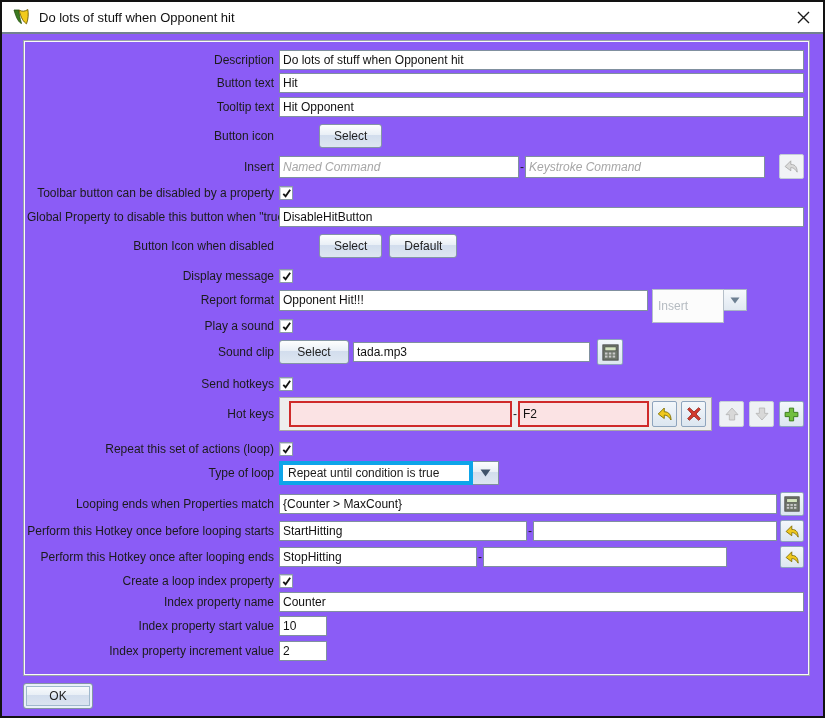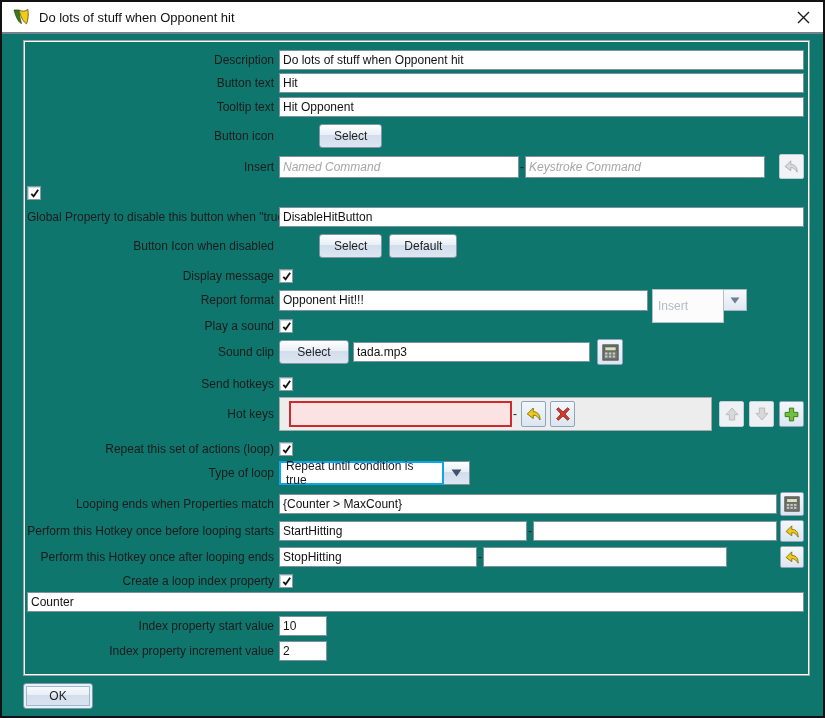--- a/index.html
+++ b/index.html
@@ -1,17 +1,17 @@
 <!DOCTYPE html>
 <html><head>
 <meta charset="utf-8">
 <style>
   * { box-sizing: border-box; }
   body { margin:0; font-family:"Liberation Sans", sans-serif; font-size:12px; color:#1b1b1b; background:#fff; }
-  .window { width:825px; height:718px; border:2px solid #121212; background:#0f766e; overflow:hidden; }
+  .window { width:825px; height:718px; border:2px solid #121212; background:#8b5cf6; overflow:hidden; }
   .titlebar { height:32px; background:#ffffff; display:flex; align-items:center; padding:0 10px 0 9px; border-bottom:2px solid #72828f; }
   .titlebar .title { font-size:13px; margin-left:8px; flex:1; color:#111; }
   .close-btn { width:20px; height:20px; display:flex; align-items:center; justify-content:center; }
   .content { margin:6px 13px 0 21px; }
   .panel { height:636px; border:1px solid #9aa2aa; box-shadow:inset 0 0 0 1px #fafafa; padding:9px 3px 0 3px; overflow:hidden; }
   .row { display:flex; align-items:center; }
   .lbl { width:252px; text-align:right; padding-right:5px; flex:none; white-space:nowrap; color:#1b1b1b; }
   .tf { height:20px; border:1px solid #80909f; background:#fff; font:12px "Liberation Sans",sans-serif; padding:0 3px; color:#111; }
   .tf.full { flex:1; margin-right:2px; }
   .tf::placeholder { color:#a6a6a6; font-style:italic; }
@@ -19,21 +19,21 @@
   .btn { height:24px; padding:0 14px; font:12px "Liberation Sans",sans-serif; color:#222; border:1px solid #8496a5; border-radius:3px;
          background:linear-gradient(#fdfefe, #e9eff6 45%, #d2dded 46%, #dde6f1); }
   .btn.focused { box-shadow:inset 0 0 0 2px #e9f1f8, inset 0 0 0 3px #9fb8cd; }
   .icon-btn { width:25px; height:25px; flex:none; display:flex; align-items:center; justify-content:center;
               border:1px solid #8ea4bd; border-radius:2px; background:linear-gradient(#f3f7fb,#dce6f0); padding:0; }
   .icon-btn.disabled { border-color:#c2ccd6; background:#f1f3f6; }
   .icon-btn.bare { border-color:#c6cfd8; background:#eef1f4; }
   .cb { width:14px; height:14px; flex:none; border:1px solid #8a99a8; background:#fff;
         box-shadow:inset 1px 1px 0 #cfd6dd; display:flex; align-items:center; justify-content:center; }
   .combo { display:flex; align-items:stretch; height:24px; }
-  .combo .combo-text { width:165px; border:2px solid #0ea5e9; background:#fff; display:flex; align-items:center; padding:0 5px; }
+  .combo .combo-text { width:194px; border:4px solid #0ea5e9; background:#fff; display:flex; align-items:center; padding:0 5px; }
   .combo .combo-arrow { width:26px; border:1px solid #7f8f9e; border-left:none; display:flex; align-items:center; justify-content:center;
         background:linear-gradient(#fdfefe,#e9eff6 45%,#d2dded 46%,#dde6f1); }
   .ins-combo { display:flex; align-items:stretch; height:22px; margin-left:4px; }
   .ins-text { width:72px; border:1px solid #b5bfc9; background:#fcfcfc; color:#b5bbc1; display:flex; align-items:center; padding:16px 5px; }
   .ins-arrow { width:23px; border:1px solid #a8b6c4; border-left:none; display:flex; align-items:center; justify-content:center;
         background:linear-gradient(#f6f9fc,#e0e8f1); }
   .hk-panel { width:433px; height:34px; border:1px solid #a8a8a8; background:#ededed; display:flex; align-items:center; padding:0 4px 0 9px; }
   .tf.err { height:26px; border:2px solid #cf2a2a; background:#fbe3e4; }
   .footer { margin-top:7px; display:flex; justify-content:center; gap:7px;flex-direction:column; }
   .footer .btn { height:26px; }
@@ -90,20 +90,21 @@
         <span class="dash">-</span>
         <input class="tf" style="width: 240px; height: 22px;" placeholder="Keystroke Command">
         <button class="icon-btn disabled" style="margin-left:4px;margin-right:2px;margin-left:auto">
           <svg width="17" height="15" viewBox="0 0 24 20">
               <path d="M3 10 L11 2 V7 C18 7 20 12 20 18 C17 13 14 11.5 11 11.5 V16 Z" fill="#d9d9d9" stroke="#a8a8a8" stroke-width="1.2"></path>
             </svg>
         </button>
       </div>
 
       <div class="row m7">
+        <span class="lbl">Toolbar button can be disabled by a property</span>
         <span class="cb">
           <svg width="11" height="11" viewBox="0 0 12 12">
               <path d="M2.5 6.5 L5 9 L10 2" stroke="#141414" stroke-width="2" fill="none"></path>
             </svg>
         </span>
       </div>
 
       <div class="row m7">
         <span class="lbl">Global Property to disable this button when "true"</span>
         <input class="tf full" value="DisableHitButton" style="">
@@ -173,20 +174,21 @@
               <path d="M2.5 6.5 L5 9 L10 2" stroke="#141414" stroke-width="2" fill="none"></path>
             </svg>
         </span>
       </div>
 
       <div class="row m11">
         <span class="lbl">Hot keys</span>
         <span class="hk-panel">
           <input class="tf err" style="width: 223px;" value="">
           <span class="dash">-</span>
+          <input class="tf err" style="width: 131px;" value="F2">
           <button class="icon-btn" style="margin-left:3px;height:26px">
             <svg width="18" height="16" viewBox="0 0 24 20">
                 <path d="M3 10 L11 2 V7 C18 7 20 12 20 18 C17 13 14 11.5 11 11.5 V16 Z" fill="#f0c81e" stroke="#7d6c00" stroke-width="1.2"></path>
               </svg>
           </button>
           <button class="icon-btn" style="margin-left:4px;height:26px">
             <svg width="16" height="16" viewBox="0 0 24 24">
                 <path d="M5 2.5 L12 9 L19 2.5 L21.5 5 L15 12 L21.5 19 L19 21.5 L12 15 L5 21.5 L2.5 19 L9 12 L2.5 5 Z" fill="#d23a2d" stroke="#8d1c12" stroke-width="1.2"></path>
               </svg>
           </button>
@@ -277,20 +279,21 @@
       <div class="row m4">
         <span class="lbl">Create a loop index property</span>
         <span class="cb">
           <svg width="11" height="11" viewBox="0 0 12 12">
               <path d="M2.5 6.5 L5 9 L10 2" stroke="#141414" stroke-width="2" fill="none"></path>
             </svg>
         </span>
       </div>
 
       <div class="row m4">
+        <span class="lbl">Index property name</span>
         <input class="tf full" value="Counter" style="">
       </div>
 
       <div class="row m5">
         <span class="lbl">Index property start value</span>
         <input class="tf" style="width: 48px;" value="10">
       </div>
 
       <div class="row">
         <span class="lbl">Index property increment value</span>

